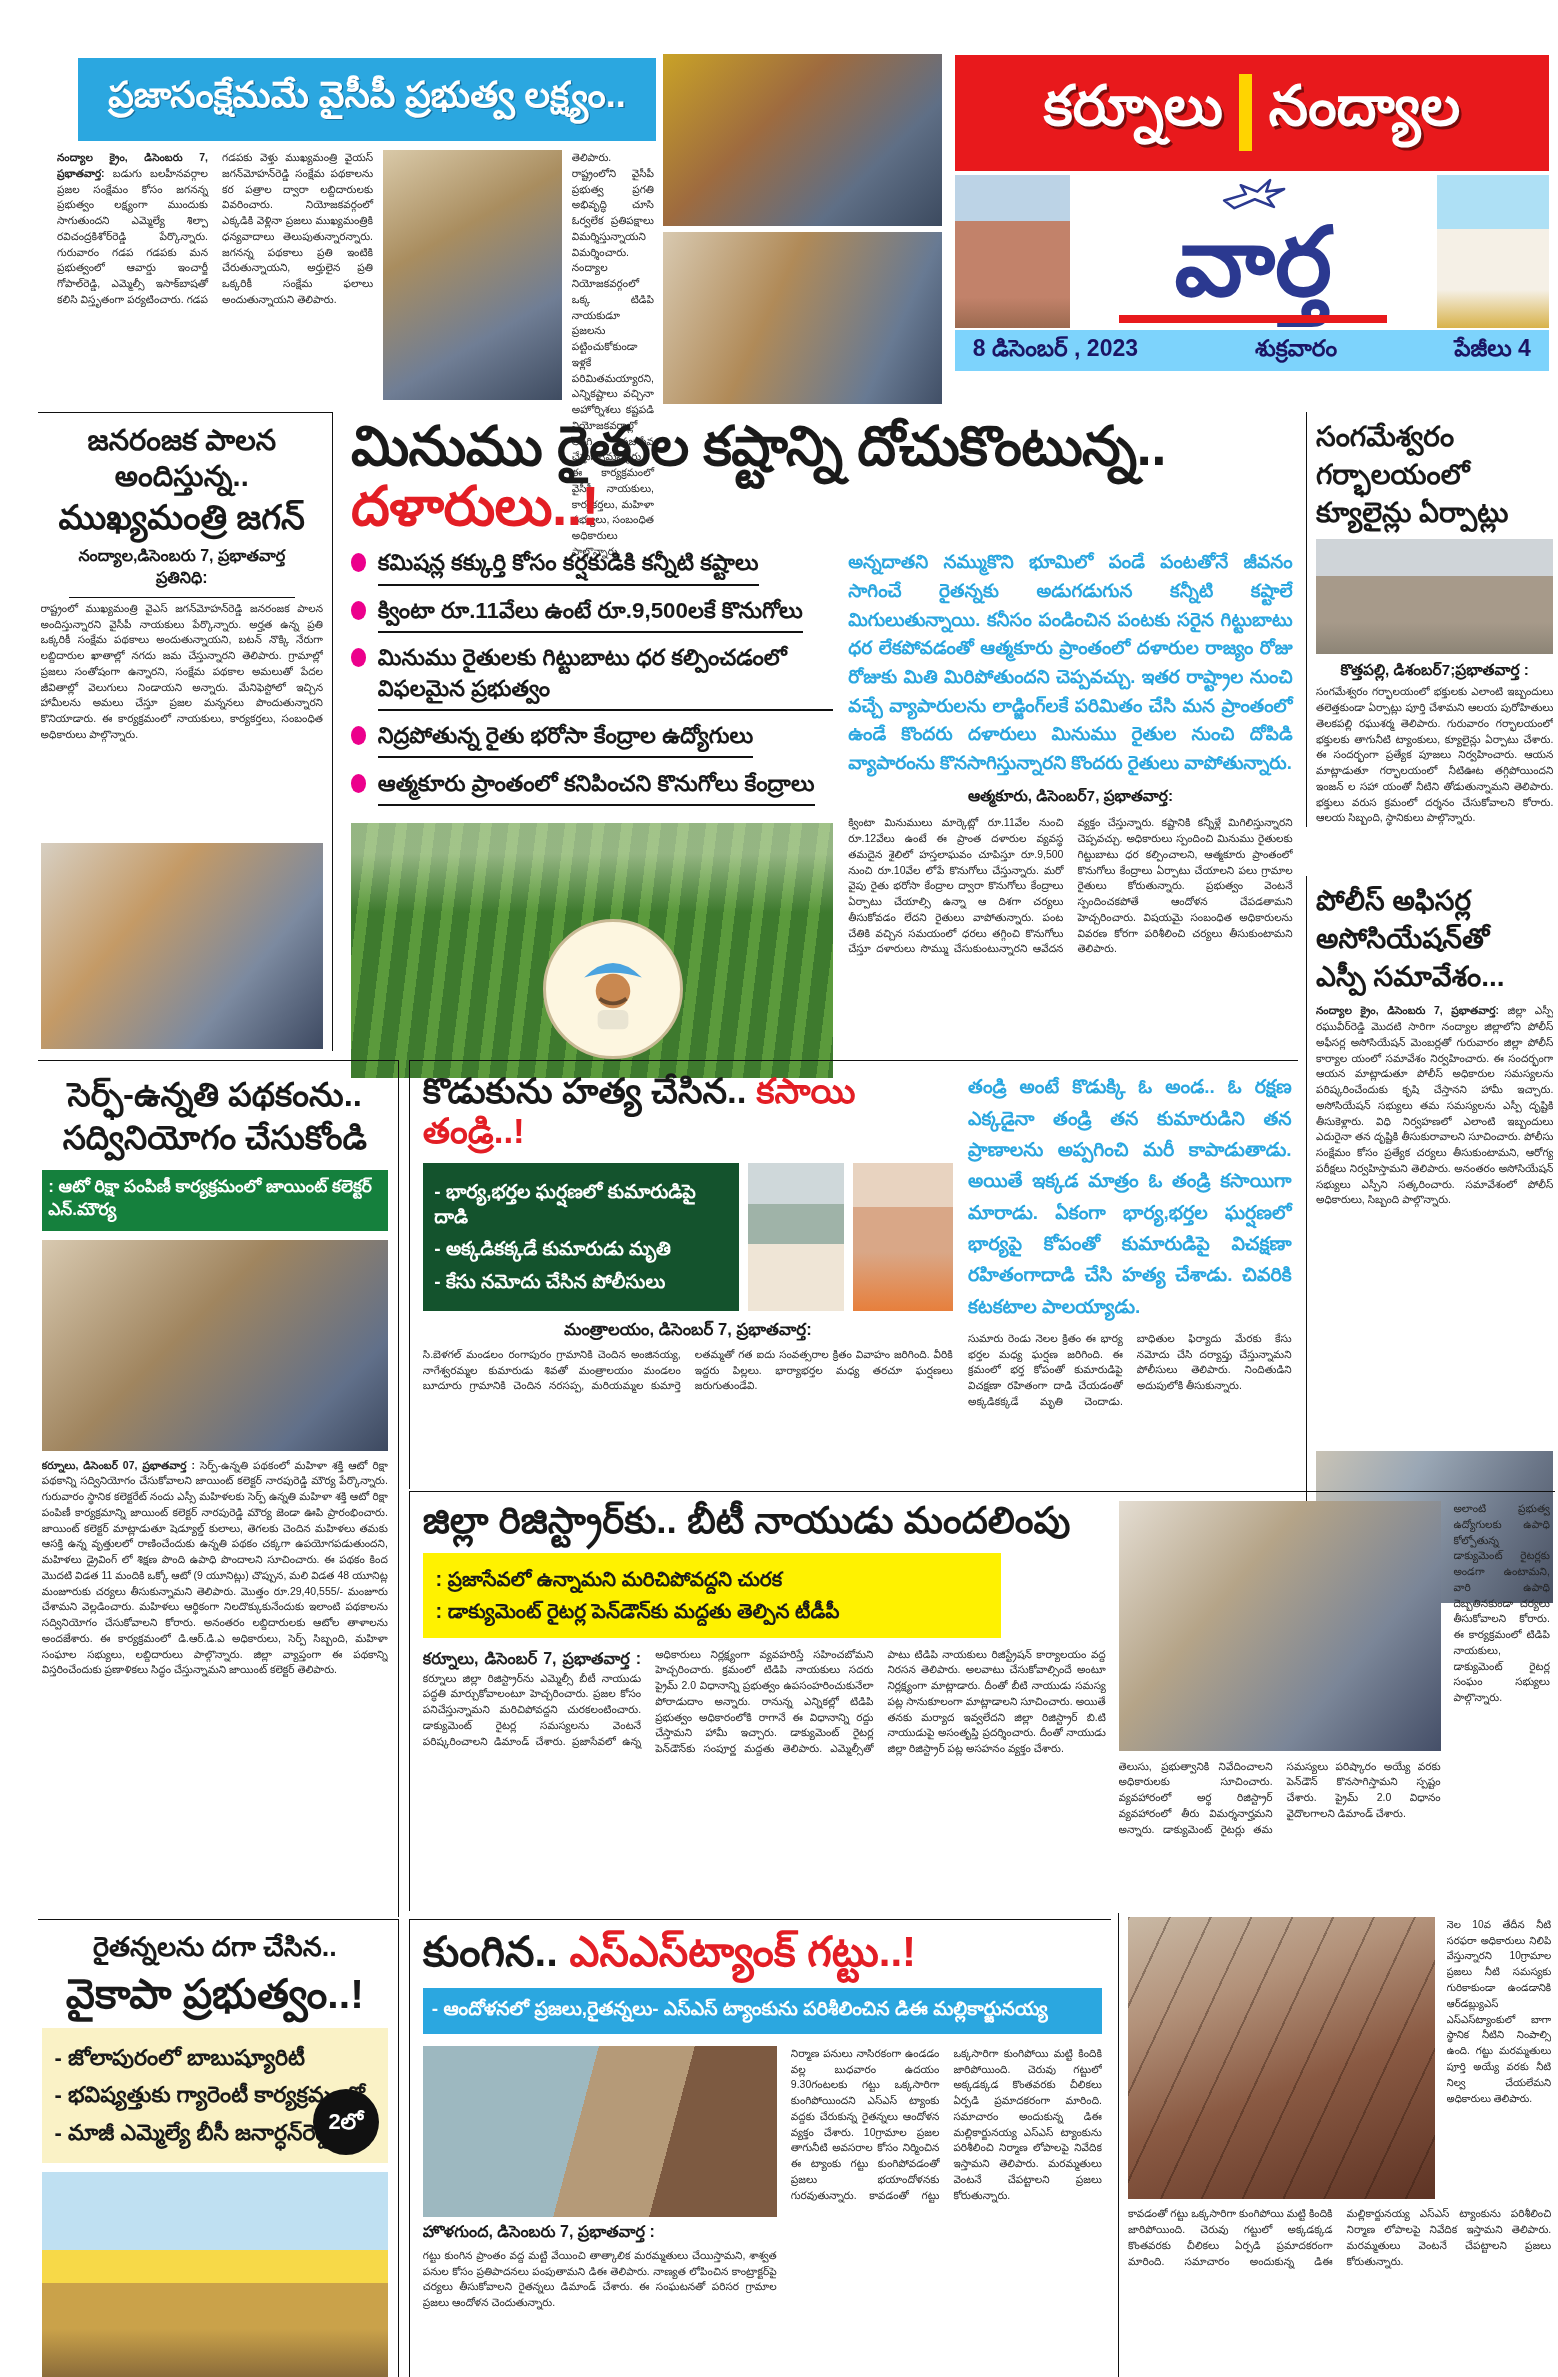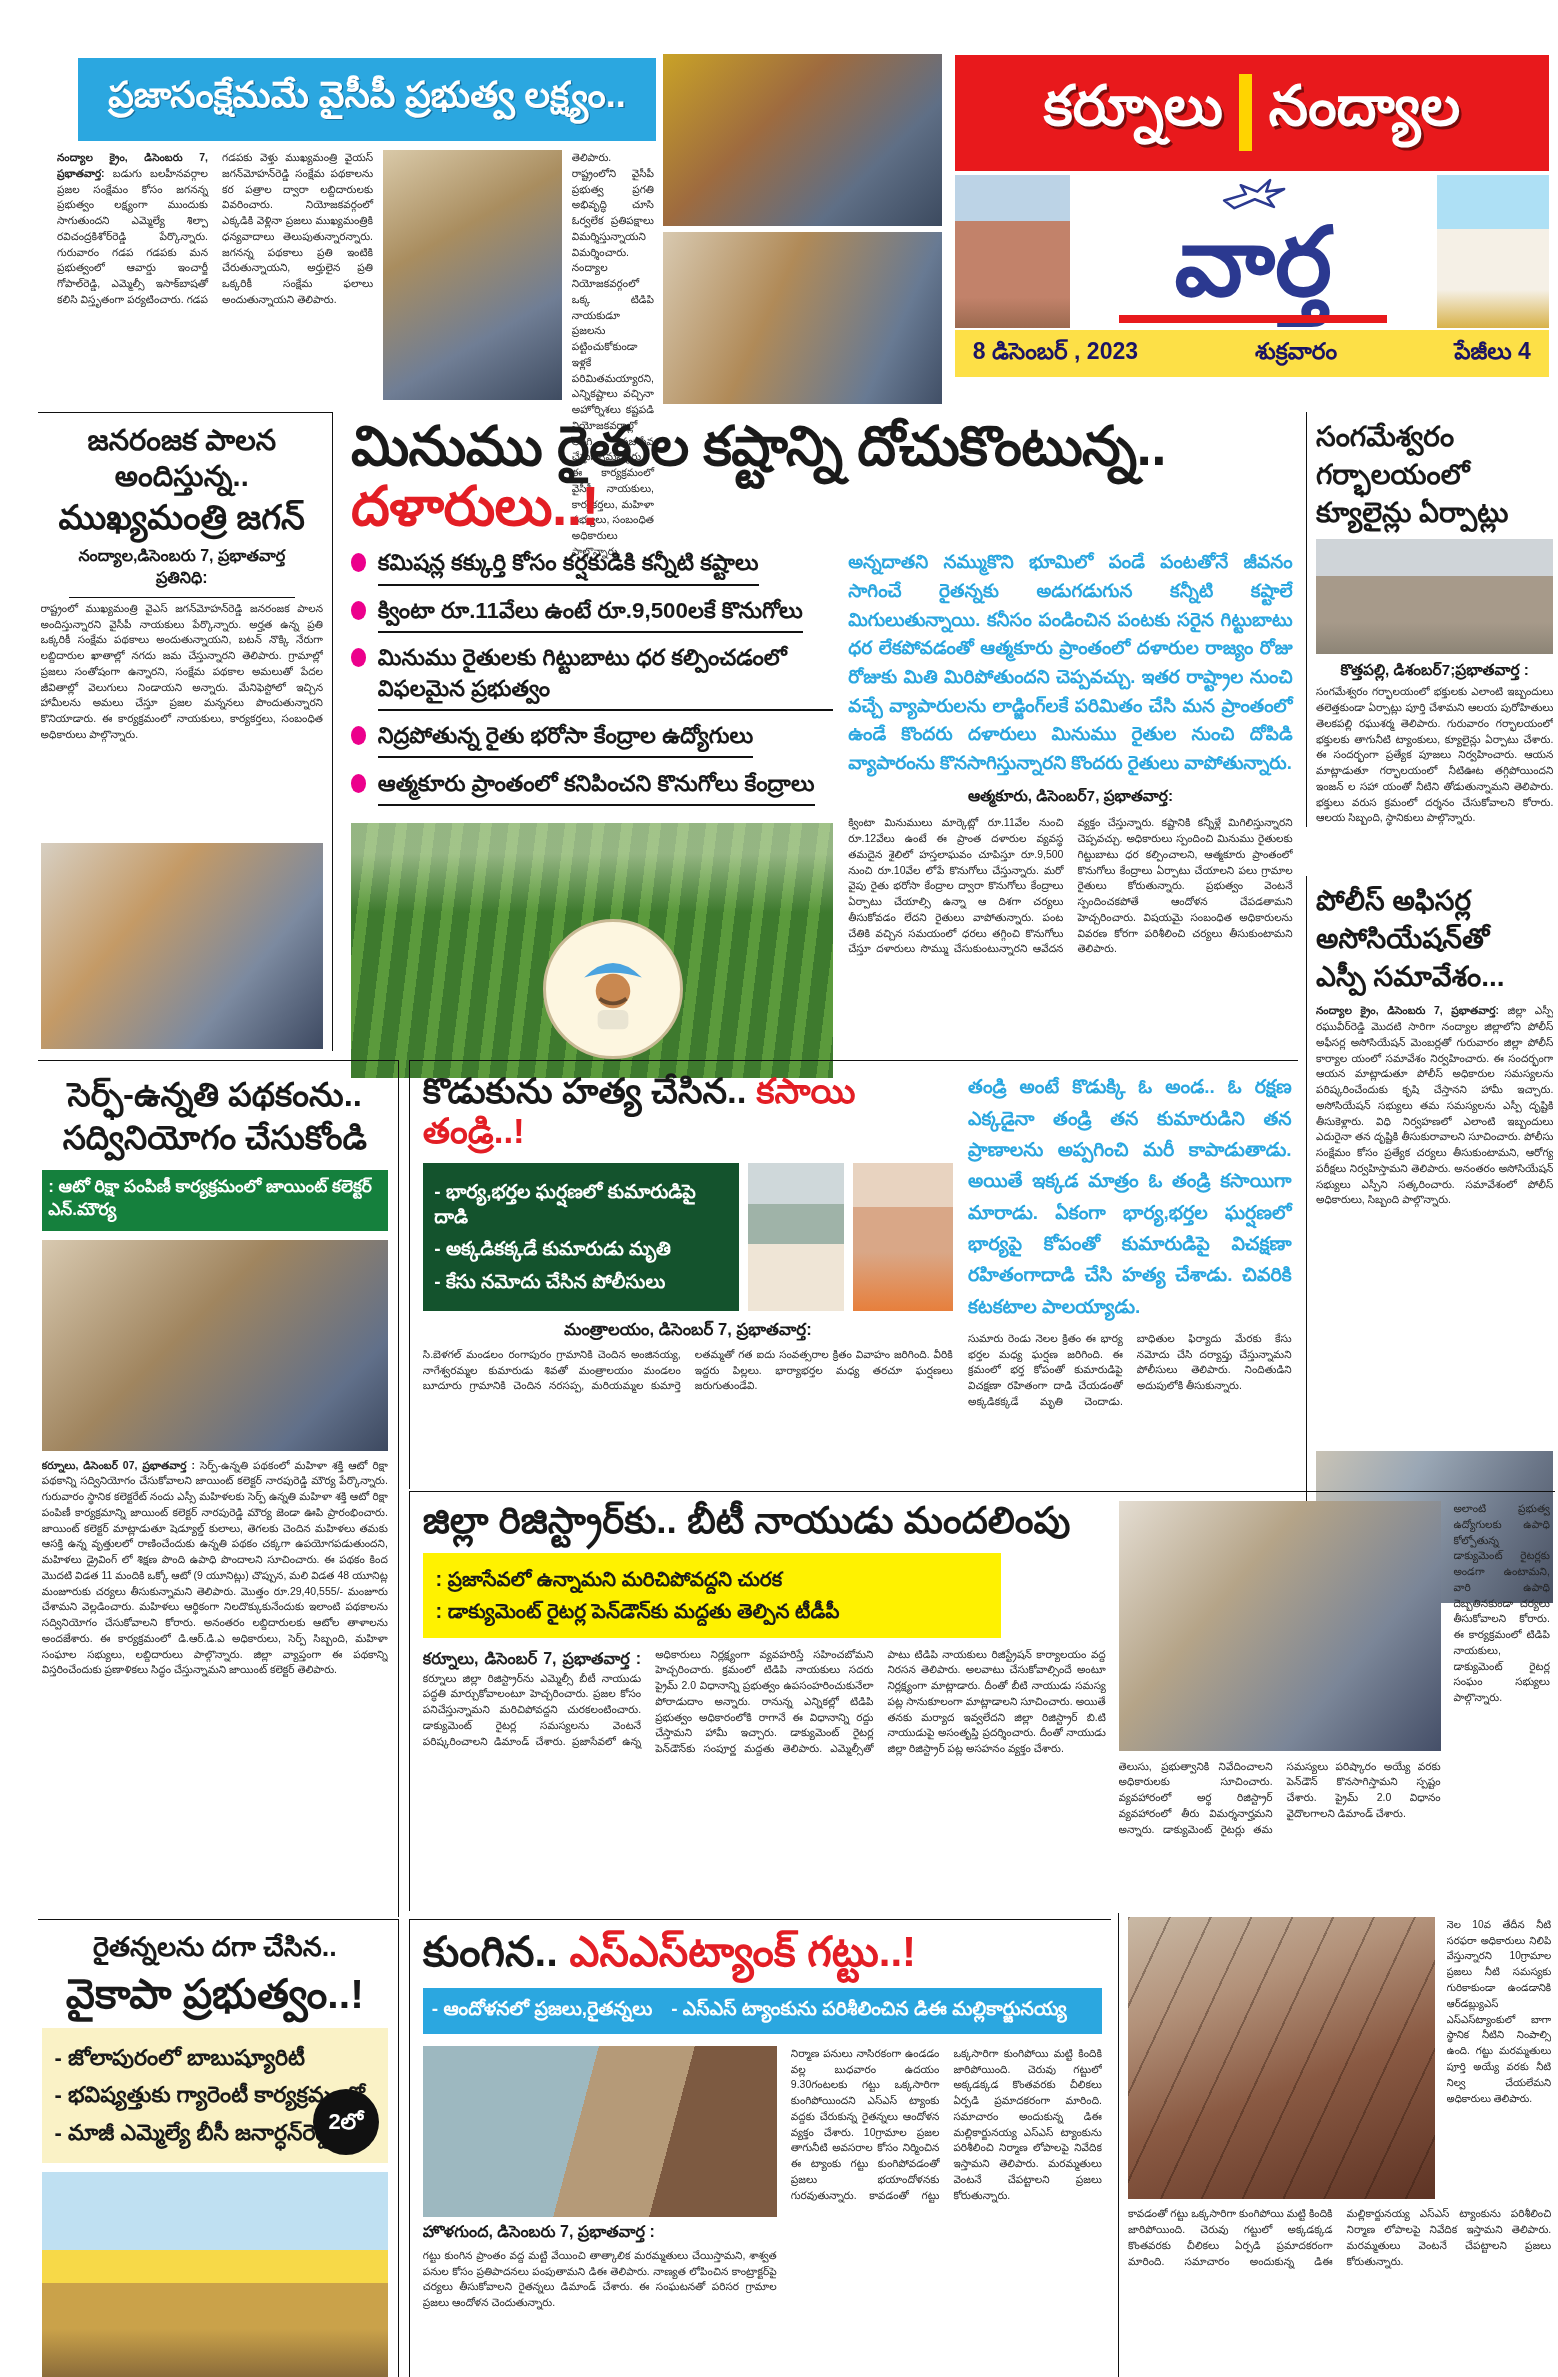--- a/index.html
+++ b/index.html
@@ -27,21 +27,21 @@
   .mh-red{position:absolute;left:3.8px;top:16.6px;width:594px;height:116px;background:#e8191c;
     display:flex;align-items:center;justify-content:center;gap:16.6px;}
   .mh-red .w{color:#fff;font-size:56px;font-weight:bold;text-shadow:2.6px 2.6px 0 #7a0c0c;}
   .mh-ybar{width:12.8px;height:77px;background:#ffd400;}
   .mh-mid{position:absolute;left:3.8px;top:137px;width:594px;height:153px;display:flex;}
   .mh-fort{width:115px;height:100%;background:linear-gradient(180deg,#bcd3e6 0 30%,#c2826a 30% 80%,#9c6a50 100%);}
   .mh-nandi{width:112px;height:100%;background:linear-gradient(180deg,#aee0f5 0 35%,#f5f0e6 35% 75%,#d8b24a 100%);}
   .mh-logo{flex:1;display:flex;flex-direction:column;align-items:center;justify-content:flex-start;}
   .mh-title{color:#2b3990;font-size:96px;font-weight:bold;line-height:1.05;}
   .mh-underline{width:268px;height:7.7px;background:#e8191c;margin-top:2.6px;}
-  .mh-date{position:absolute;left:3.8px;top:292px;width:594px;height:47px;background:#fde047;
+  .mh-date{position:absolute;left:3.8px;top:292px;width:594px;height:41px;background:#7dd3fc;
     display:flex;align-items:center;justify-content:space-between;padding:0 18px;box-sizing:border-box;
     color:#1b1464;font-weight:bold;font-size:23px;}
   
   .cm-art{left:38px;top:412px;width:295px;height:639px;border-top:1.9px solid #111;border-right:1.3px solid #111;
     padding:9px 9px 0 2.6px;box-sizing:border-box;}
   .cm-k{font-size:29px;font-weight:bold;text-align:center;line-height:1.25;}
   .cm-h{font-size:34px;font-weight:bold;text-align:center;line-height:1.2;margin-top:2.6px;}
   .cm-dl{font-size:16px;margin:9px 0 2.6px;border-bottom:1.9px solid #111;padding-bottom:6.4px;width:80%;margin-left:auto;margin-right:auto;}
   .cm-photo{width:100%;height:206px;margin-top:6.4px;background:linear-gradient(130deg,#d7cfc2 0%,#c49a66 35%,#7c8aa0 70%,#3e4a62 100%);}
   
@@ -113,21 +113,21 @@
   .ycp-box div{font-size:22px;font-weight:bold;line-height:1.7;}
   .ycp-ref{position:absolute;right:9px;bottom:7.7px;width:66px;height:66px;border-radius:50%;background:#111;
      color:#fff;display:flex;align-items:center;justify-content:center;font-size:23px;font-weight:bold;}
   .ycp-photo{flex:1;margin-top:9px;background:linear-gradient(180deg,#bfe0f2 0 38%,#f7d948 38% 54%,#caa24a 54% 76%,#8a6b3a 100%);}
   
   .tank-art{left:409px;top:1919px;width:702px;height:459px;border-top:1.9px solid #111;border-left:1.3px solid #111;
      padding:9px 9px 0 12.8px;box-sizing:border-box;display:flex;flex-direction:column;}
   .tank-h{font-size:42px;font-weight:bold;line-height:1.1;}
   .tank-h .red{color:#e31e25;}
   .tank-strap{background:#2ba7e0;color:#fff;font-weight:bold;font-size:19px;padding:10.2px 9px;margin-top:12.8px;
-     display:flex;gap:19px;}
+     display:flex;}
   .tank-row{display:flex;gap:14px;margin-top:11.5px;flex:1;}
   .tank-pcol{width:354px;display:flex;flex-direction:column;}
   .tank-photo{width:100%;height:171px;background:linear-gradient(105deg,#9db8c0 0 44%,#b59a78 44% 68%,#7d5a41 68% 100%);}
   .tank-pcol .dateline{font-size:16px;margin:6.4px 0 2.6px;text-align:left;}
   
   .crack-block{left:1118px;top:1913px;width:437px;height:465px;border-left:1.3px solid #111;
      padding:3.8px 3.8px 0 9px;box-sizing:border-box;display:flex;flex-direction:column;}
   .crack-row{display:flex;gap:11.5px;}
   .crack-photo{width:307px;height:282px;background:
       linear-gradient(160deg,#c9b9a5 0%,#b3927a 28%,#8a5a43 58%,#5e3425 100%);position:relative;}

